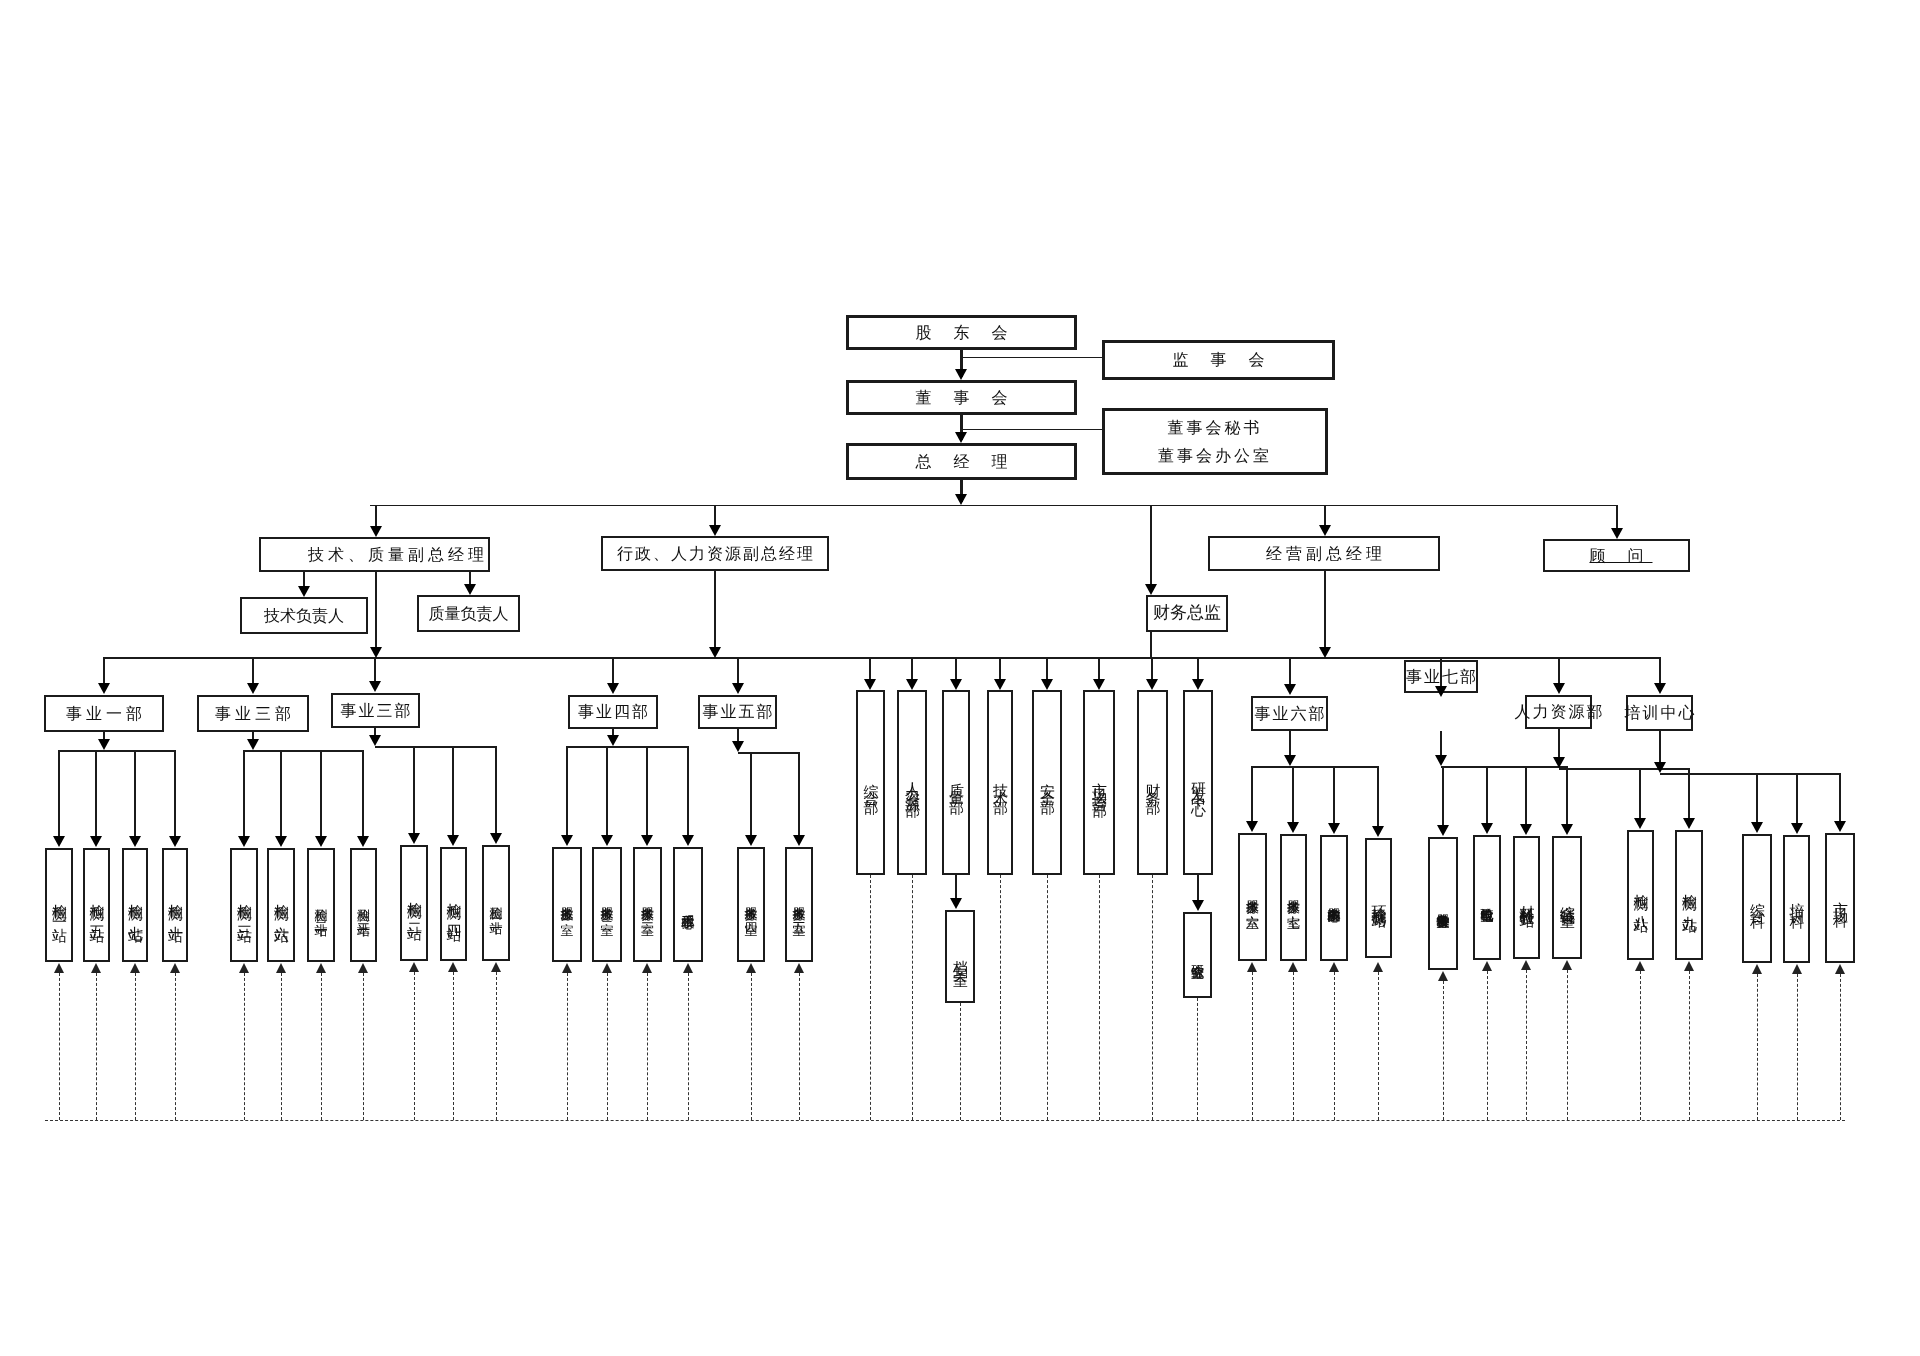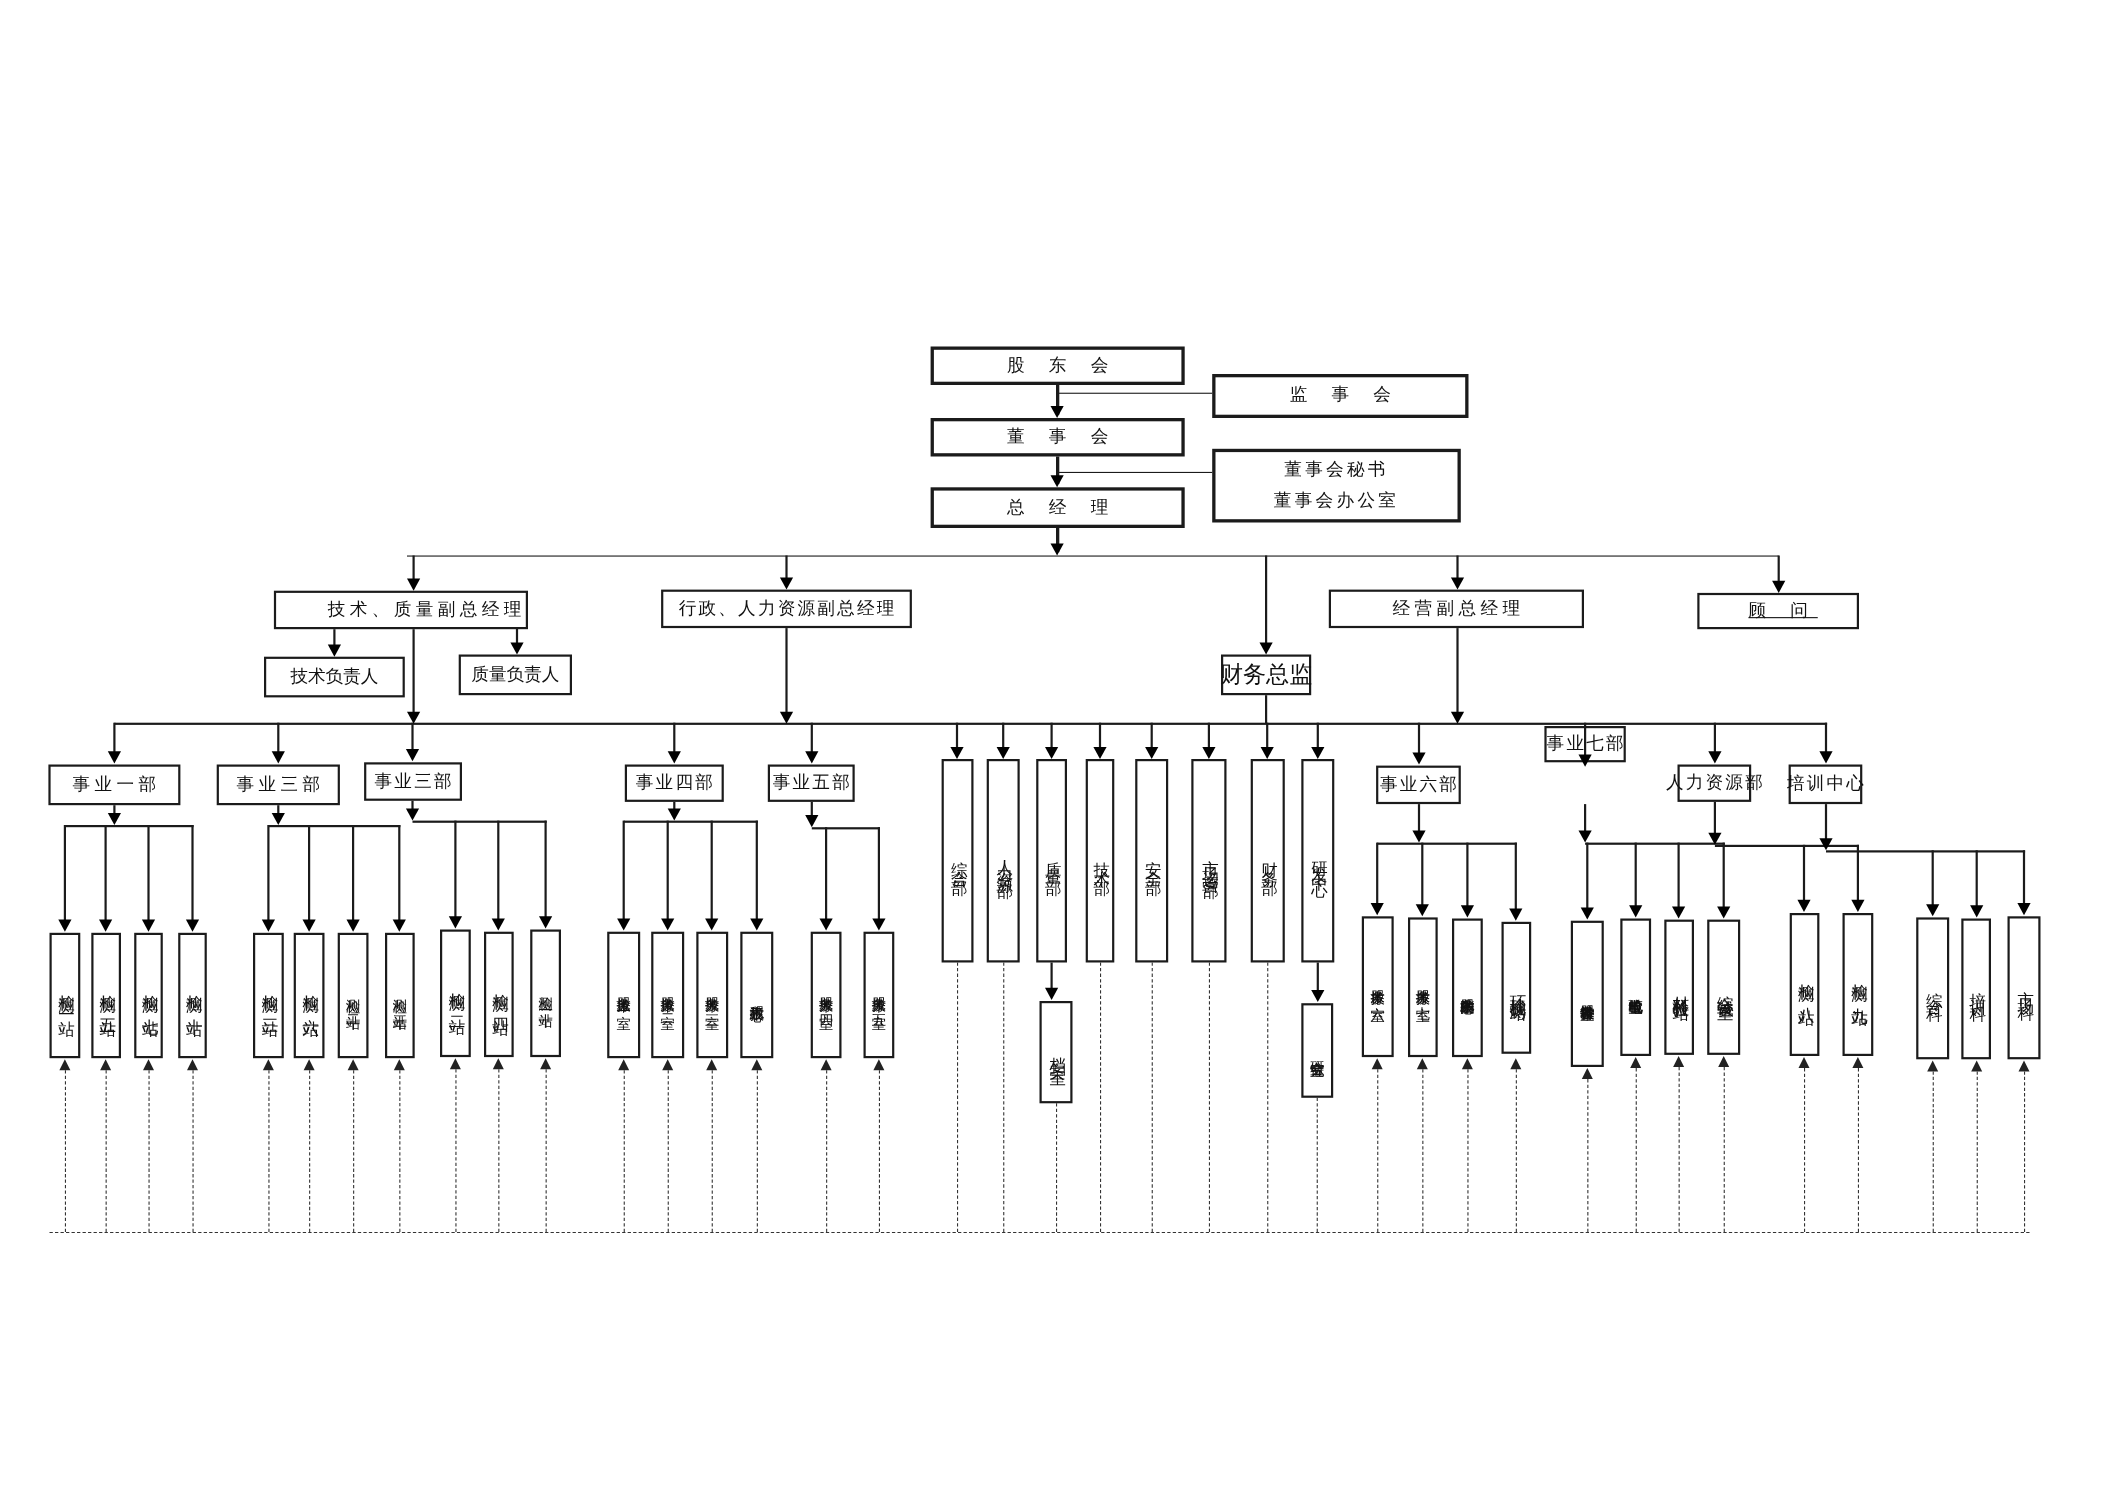--- a/index.html
+++ b/index.html
@@ -30,27 +30,27 @@
 
   <div class="box hb bold ls8" style="left:846px;top:315px;width:231px;height:35px;">股 东 会</div>
   <div class="box hb bold ls8" style="left:1102px;top:340px;width:233px;height:40px;">监 事 会</div>
   <div class="box hb bold ls8" style="left:846px;top:380px;width:231px;height:35px;">董 事 会</div>
   <div class="box bold two" style="left:1102px;top:408px;width:226px;height:67px;">
     <span>董事会秘书</span>
     <span>董事会办公室</span>
   </div>
   <div class="box hb bold ls8" style="left:846px;top:443px;width:231px;height:37px;">总 经 理</div>
 
-  <div class="box hb ls4" style="left:249px;top:537px;width:231px;height:35px;padding-left:43px;">技术、质量副总经理</div>
+  <div class="box hb ls4" style="left:259px;top:537px;width:231px;height:35px;padding-left:43px;">技术、质量副总经理</div>
   <div class="box hb ls2" style="left:601px;top:536px;width:228px;height:35px;">行政、人力资源副总经理</div>
   <div class="box hb ls4" style="left:1208px;top:536px;width:232px;height:35px;">经营副总经理</div>
   <div class="box hb ls8" style="left:1543px;top:539px;width:147px;height:33px;text-decoration:underline;">顾  问</div>
   <div class="box hb" style="left:240px;top:597px;width:128px;height:37px;">技术负责人</div>
   <div class="box hb" style="left:417px;top:595px;width:103px;height:37px;">质量负责人</div>
-  <div class="box hb" style="left:1110px;top:595px;width:82px;height:37px;font-size:21px;">财务总监</div>
+  <div class="box hb" style="left:1146px;top:595px;width:82px;height:37px;font-size:17px;">财务总监</div>
 
   <div class="box hb ls4" style="left:44px;top:695px;width:120px;height:37px;">事业一部</div>
   <div class="box hb ls4" style="left:197px;top:695px;width:112px;height:37px;">事业三部</div>
   <div class="box hb ls2" style="left:331px;top:693px;width:89px;height:35px;">事业三部</div>
   <div class="box hb ls2" style="left:568px;top:695px;width:90px;height:34px;">事业四部</div>
   <div class="box hb ls2" style="left:698px;top:695px;width:79px;height:34px;">事业五部</div>
   <div class="box hb ls2" style="left:1251px;top:696px;width:77px;height:35px;">事业六部</div>
   <div class="box hb ls2" style="left:1404px;top:660px;width:74px;height:33px;">事业七部</div>
   <div class="box hb ls2" style="left:1525px;top:695px;width:67px;height:34px;">人力资源部</div>
   <div class="box hb ls2" style="left:1626px;top:695px;width:67px;height:36px;">培训中心</div>

